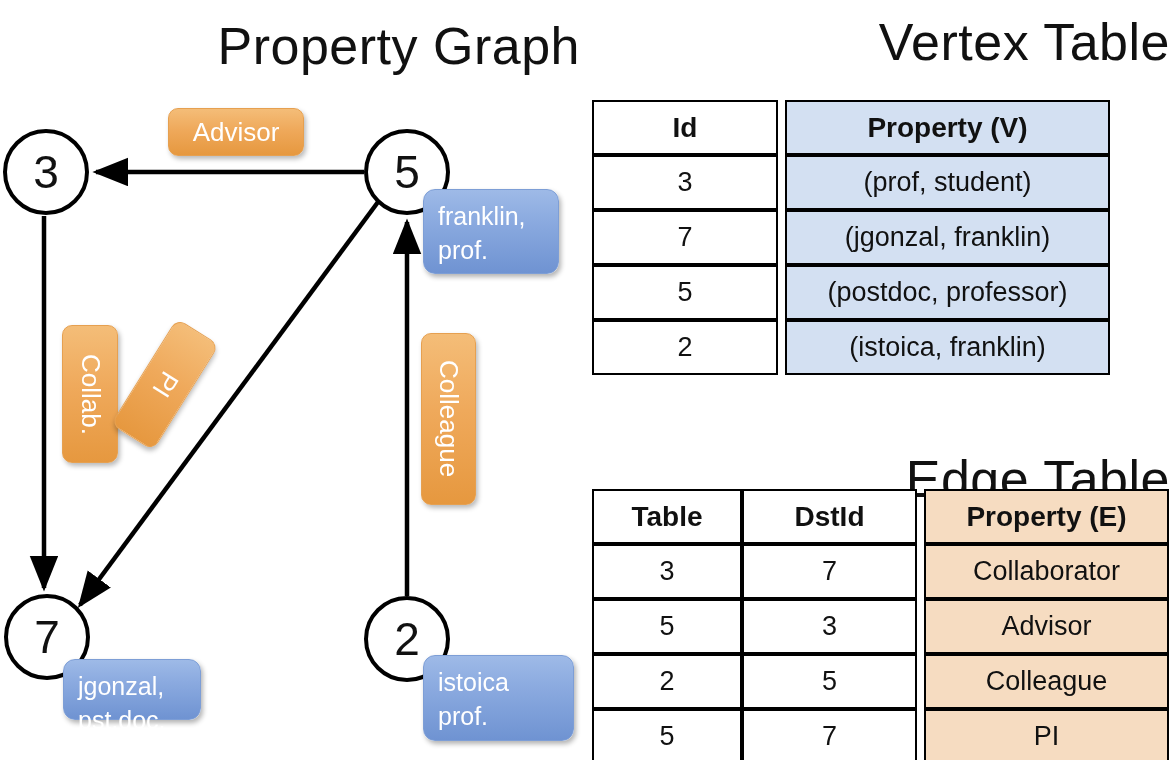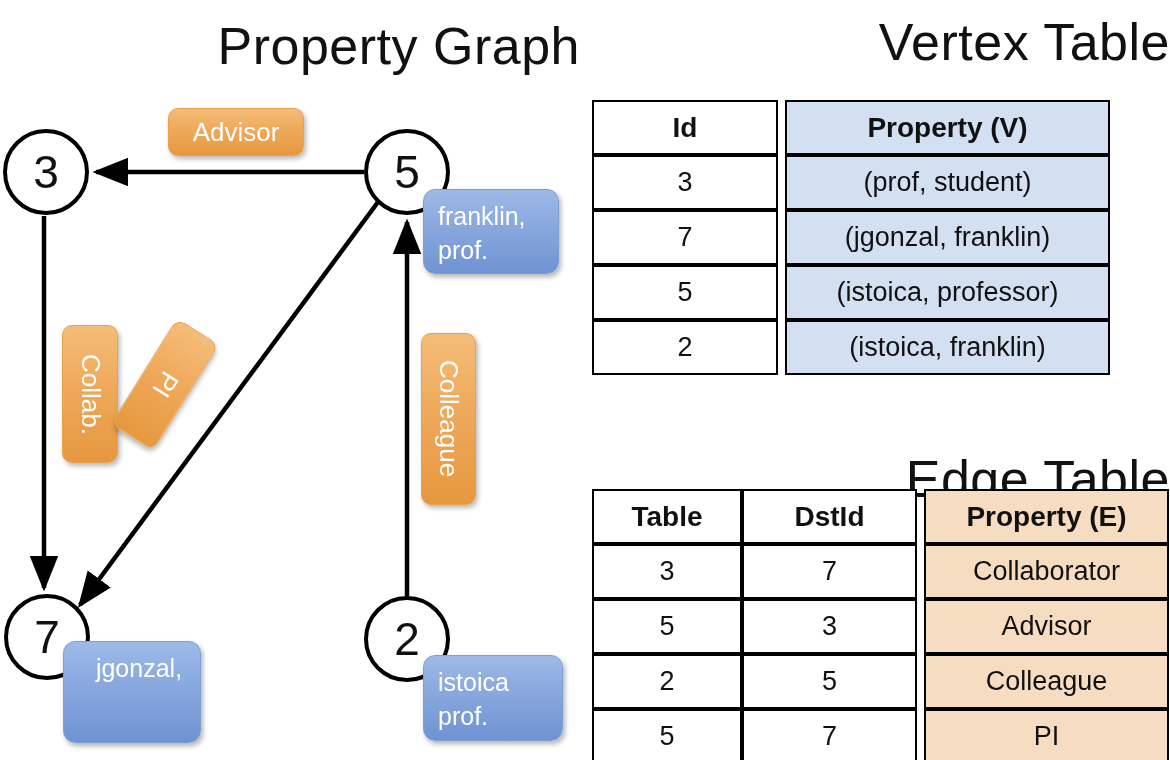--- a/index.html
+++ b/index.html
@@ -78,22 +78,22 @@
     font-family: "Liberation Sans", sans-serif;
     font-weight: 300;
     font-size: 25px;
     line-height: 1.35;
     padding: 10px 0 0 14px;
     box-sizing: border-box;
     z-index: 4;
   }
   #prop-rxin     { left: 63px;  top: 188px; width: 136px; height: 85px; }
   #prop-franklin { left: 423px; top: 189px; width: 136px; height: 85px; }
-  #prop-jgonzal  { left: 63px;  top: 641px; width: 138px; height: 102px; text-align: center; }
-  #prop-istoica  { left: 423px; top: 655px; width: 140px; height: 86px; }
+  #prop-jgonzal  { left: 63px;  top: 659px; width: 138px; height: 61px; }
+  #prop-istoica  { left: 423px; top: 655px; width: 151px; height: 86px; }
   .prop-box span { display: block; }
 
   
   .edge-label {
     position: absolute;
     border-radius: 10px;
     background: linear-gradient(to bottom, #f4bd78 0%, #efa95b 45%, #e6983f 100%);
     border: 1px solid #e6a050;
     box-shadow: 2px 3px 5px rgba(0,0,0,0.28);
     color: #ffffff;
@@ -206,20 +206,21 @@
   <div class="vertex" id="vertex-2">
     <span>2</span>
   </div>
 
   <div class="prop-box" id="prop-franklin">
     <span>franklin,</span>
     <span>prof.</span>
   </div>
   <div class="prop-box" id="prop-jgonzal">
     <span>jgonzal,</span>
+    <span>pst.doc.</span>
   </div>
   <div class="prop-box" id="prop-istoica">
     <span>istoica</span>
     <span>prof.</span>
   </div>
 
   <div class="edge-label" id="label-advisor">
     <span>Advisor</span>
   </div>
   <div class="edge-label" id="label-collab">
@@ -246,21 +247,21 @@
     <td class="c-prop fill-v">(prof, student)</td>
   </tr>
   <tr>
     <td class="c-id">7</td>
     <td class="sep-col"></td>
     <td class="c-prop fill-v">(jgonzal, franklin)</td>
   </tr>
   <tr>
     <td class="c-id">5</td>
     <td class="sep-col"></td>
-    <td class="c-prop fill-v">(istoica, professor)</td>
+    <td class="c-prop fill-v">(postdoc, professor)</td>
   </tr>
   <tr>
     <td class="c-id">2</td>
     <td class="sep-col"></td>
     <td class="c-prop fill-v">(istoica, franklin)</td>
   </tr>
 </tbody>
   </table>
 
 <table class="tbl" id="edge-table">

